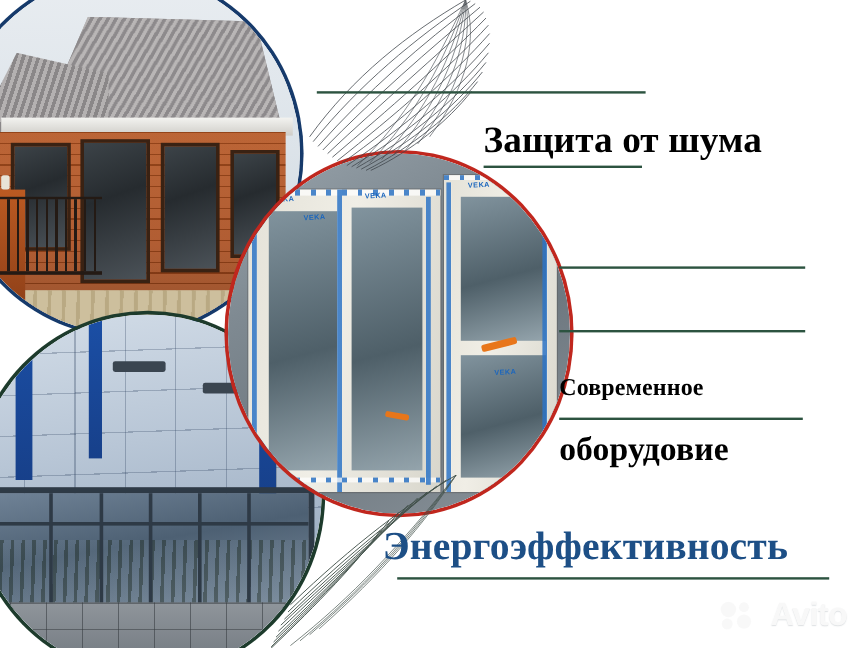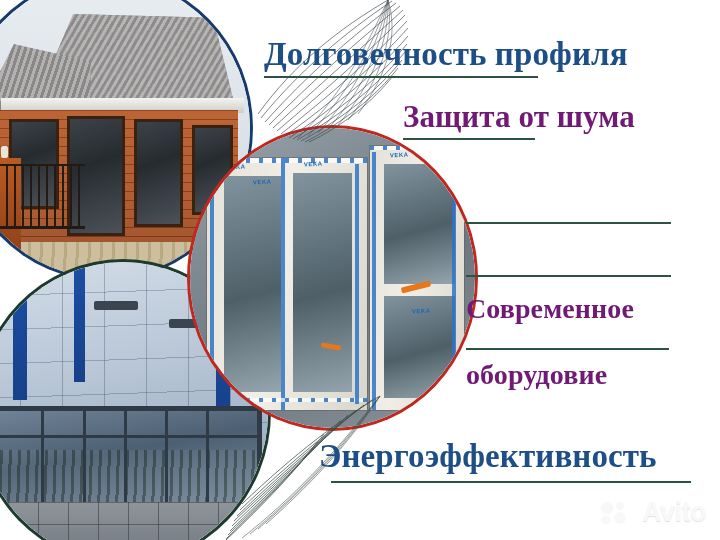--- a/index.html
+++ b/index.html
@@ -203,21 +203,21 @@
   
   .slogan {
     position: absolute;
     white-space: nowrap;
     font-weight: 700;
     line-height: 1;
     z-index: 9;
     letter-spacing: .1px;
   }
   .slogan.blue  { color:#1d4f86; }
-  .slogan.red   { color:#701a75; }
+  .slogan.red   { color:#000000; }
 
   .rule {
     position:absolute;
     height:2px;
     background:#2c5340;
     z-index: 8;
   }
 
   
   #avito {
@@ -369,31 +369,30 @@
         <div class="veka-tape" style="left:92%; top:8%;  width:4px; height:86%;"></div>
         <span class="veka-tag" style="left:70%; top:8%;">VEKA</span>
         <span class="veka-tag" style="left:78%; top:60%;">VEKA</span>
 
         <div class="veka-strap" style="left:74%; top:52%; width:30px; height:6px; transform:rotate(-14deg);"></div>
         <div class="veka-strap" style="left:46%; top:72%; width:20px; height:5px; transform:rotate(10deg);"></div>
       </div>
     </div>
   </div>
 
-  <div class="slogan blue" style="left:264px; top:38px; font-size:33px;">Долговечность профиля</div>
   <div class="rule" style="left:264px; top:76px; width:274px;"></div>
 
   <div class="slogan red" style="left:403px; top:101px; font-size:31px;">Защита от шума</div>
   <div class="rule" style="left:403px; top:138px; width:132px;"></div>
 
   <div class="rule" style="left:466px; top:222px; width:205px;"></div>
 
   <div class="rule" style="left:466px; top:275px; width:205px;"></div>
 
-  <div class="slogan red" style="left:466px; top:295px; font-size:28px;">Современное</div>
+  <div class="slogan red" style="left:466px; top:313px; font-size:20px;">Современное</div>
   <div class="rule" style="left:466px; top:348px; width:203px;"></div>
 
   <div class="slogan blue" style="left:319px; top:440px; font-size:33px;">Энергоэффективность</div>
 
   <div class="slogan red" style="left:466px; top:361px; font-size:28px;">оборудовие</div>
   <div class="rule" style="left:331px; top:481px; width:360px;"></div>
 
   <div id="avito">
     <svg class="mark" width="30" height="26" viewBox="0 0 30 26">
       <circle cx="8" cy="8" r="6.5" fill="#f4f4f4"></circle>

